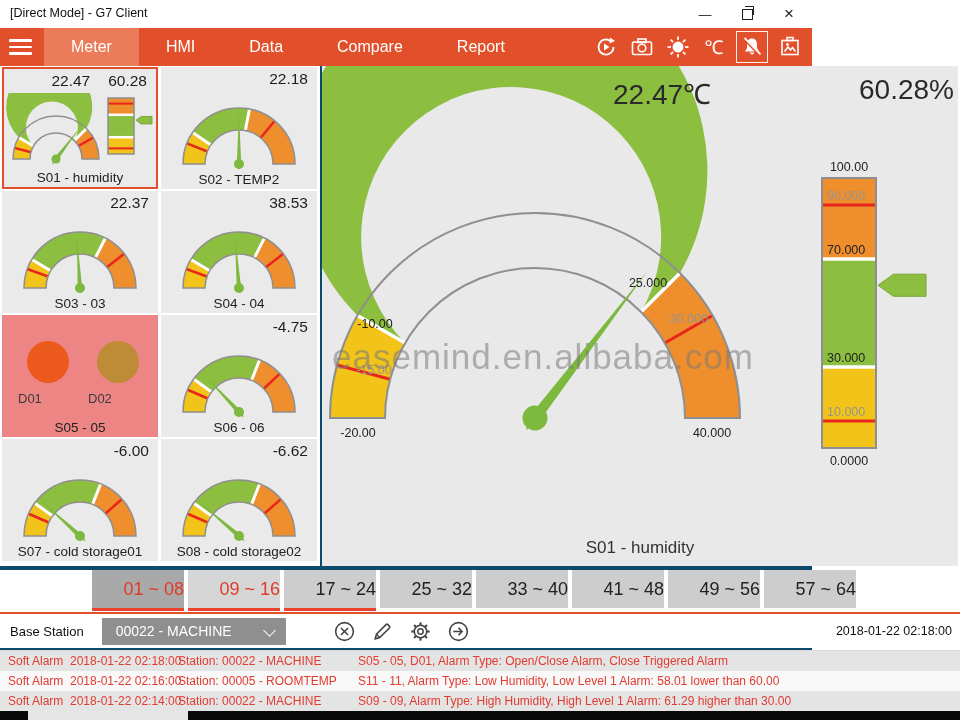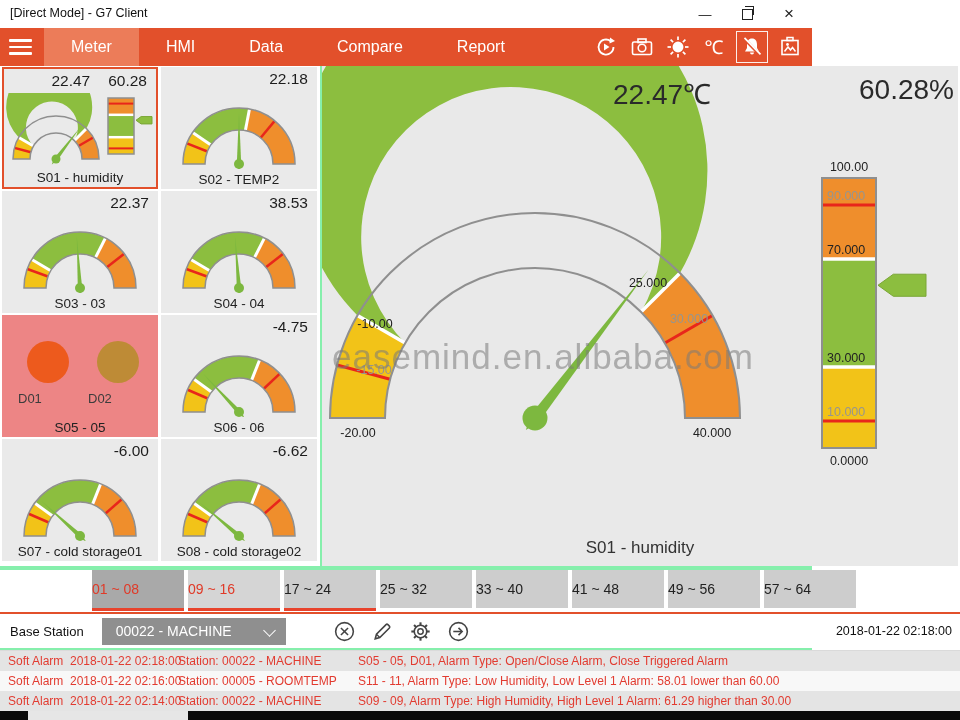--- a/index.html
+++ b/index.html
@@ -1,17 +1,17 @@
 <!DOCTYPE html>
 <html><head>
 <meta charset="utf-8">
 <style>
   html,body{margin:0;padding:0}
   body{width:960px;height:720px;font-family:"Liberation Sans",sans-serif;background:#fff;overflow:hidden}
-  .app{position:relative;width:812px;height:720px;background:#86efac}
+  .app{position:relative;width:812px;height:720px;background:#0c4a6e}
 
   
   .titlebar{position:absolute;top:0;left:0;right:0;height:28px;background:#fff}
   .tb-title{position:absolute;left:10px;top:6px;font-size:12.5px;color:#111}
   .tb-controls{position:absolute;right:2px;top:0;height:28px;display:flex}
   .tb-btn{width:42px;height:28px;display:flex;align-items:center;justify-content:center;font-size:13px;color:#222;cursor:pointer}
   .tb-close{font-size:17px}
   .rest-box{width:9px;height:9px;border:1px solid #222;position:relative;background:#fff}
   .rest-box:after{content:"";position:absolute;left:2px;top:-4px;width:8px;height:8px;border-top:1px solid #222;border-right:1px solid #222}
 
@@ -41,21 +41,21 @@
   
   .main{position:absolute;left:322px;top:66px;width:636px;height:500px;background:#E9E9E9}
   .main-temp{position:absolute;top:8px;left:230px;width:220px;text-align:center;font-size:28px;color:#2a2a2a}
   .main-humid{position:absolute;top:8px;right:4px;width:170px;text-align:right;font-size:28px;color:#2a2a2a}
   .watermark{position:absolute;left:10px;top:271px;font-size:35px;color:rgba(122,122,122,.55);letter-spacing:1px;white-space:nowrap;pointer-events:none}
   .main-label{position:absolute;top:472px;left:0;right:0;text-align:center;font-size:17px;color:#333}
   #mainSvg text{font-family:"Liberation Sans",sans-serif}
 
   
   .tabs{position:absolute;top:570px;left:0;width:960px;height:42px;background:#fff}
-  .tab{position:absolute;top:0;height:38px;width:92px;text-align:left;line-height:38px;font-size:14px;background:#CDCDCD;color:#222;cursor:pointer;box-sizing:content-box}
+  .tab{position:absolute;top:0;height:38px;width:92px;text-align:right;line-height:38px;font-size:18px;background:#CDCDCD;color:#222;cursor:pointer;box-sizing:content-box}
   .tab.underline{border-bottom:3px solid #E8432C}
   .tab.alert{color:#E03A28}
   .tab.active{background:#A9A9A9}
   .tab.recent{background:#D5D5D5}
 
   .orange-line{position:absolute;top:612px;left:0;width:960px;height:2px;background:#E2502B}
 
   
   .bottombar{position:absolute;top:614px;left:0;width:960px;height:34px;background:#fff;display:flex;align-items:center}
   .bs-label{font-size:13px;color:#111;margin-left:10px}

